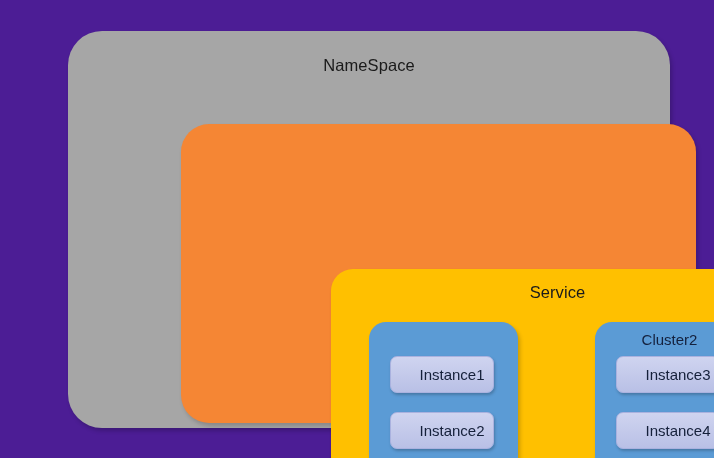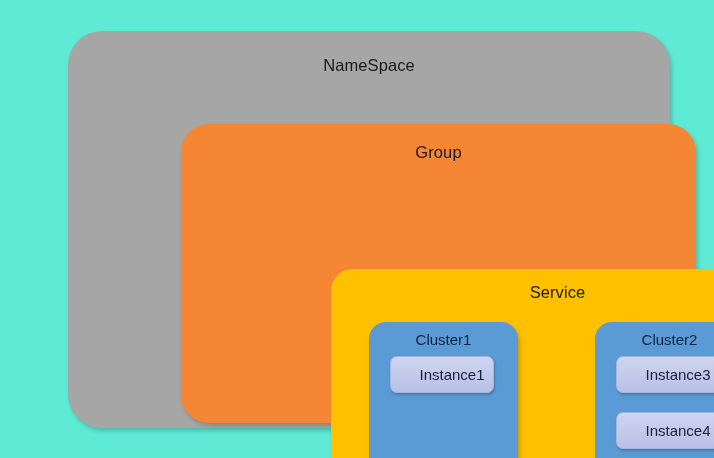--- a/index.html
+++ b/index.html
@@ -11,21 +11,21 @@
     height: 458px;
     background: #ffffff;
     font-family: "Liberation Sans", sans-serif;
     overflow: hidden;
   }
 
   #diagram {
     position: relative;
     width: 714px;
     height: 458px;
-    background: #5eead4;
+    background: #4c1d95;
   }
 
   
   .layer-namespace {
     position: absolute;
     left: 68px;
     top: 31px;
     width: 602px;
     height: 397px;
     background: #a6a6a6;
@@ -130,32 +130,33 @@
 </style>
 </head>
 <body>
 
 <div id="diagram">
 
   <div class="layer-namespace">
     <div class="layer-title">NameSpace</div>
 
     <div class="layer-group">
-      <div class="layer-title">Group</div>
 
       <div class="layer-service">
         <div class="layer-title">Service</div>
 
         <div class="cluster cluster-left">
-          <div class="cluster-title">Cluster1</div>
 
           <div class="instance instance-slot-1">
             <span class="instance-label">Instance1</span>
           </div>
 
+          <div class="instance instance-slot-2">
+            <span class="instance-label">Instance2</span>
+          </div>
         </div>
 
         <div class="cluster cluster-right">
           <div class="cluster-title">Cluster2</div>
 
           <div class="instance instance-slot-1">
             <span class="instance-label">Instance3</span>
           </div>
 
           <div class="instance instance-slot-2">

